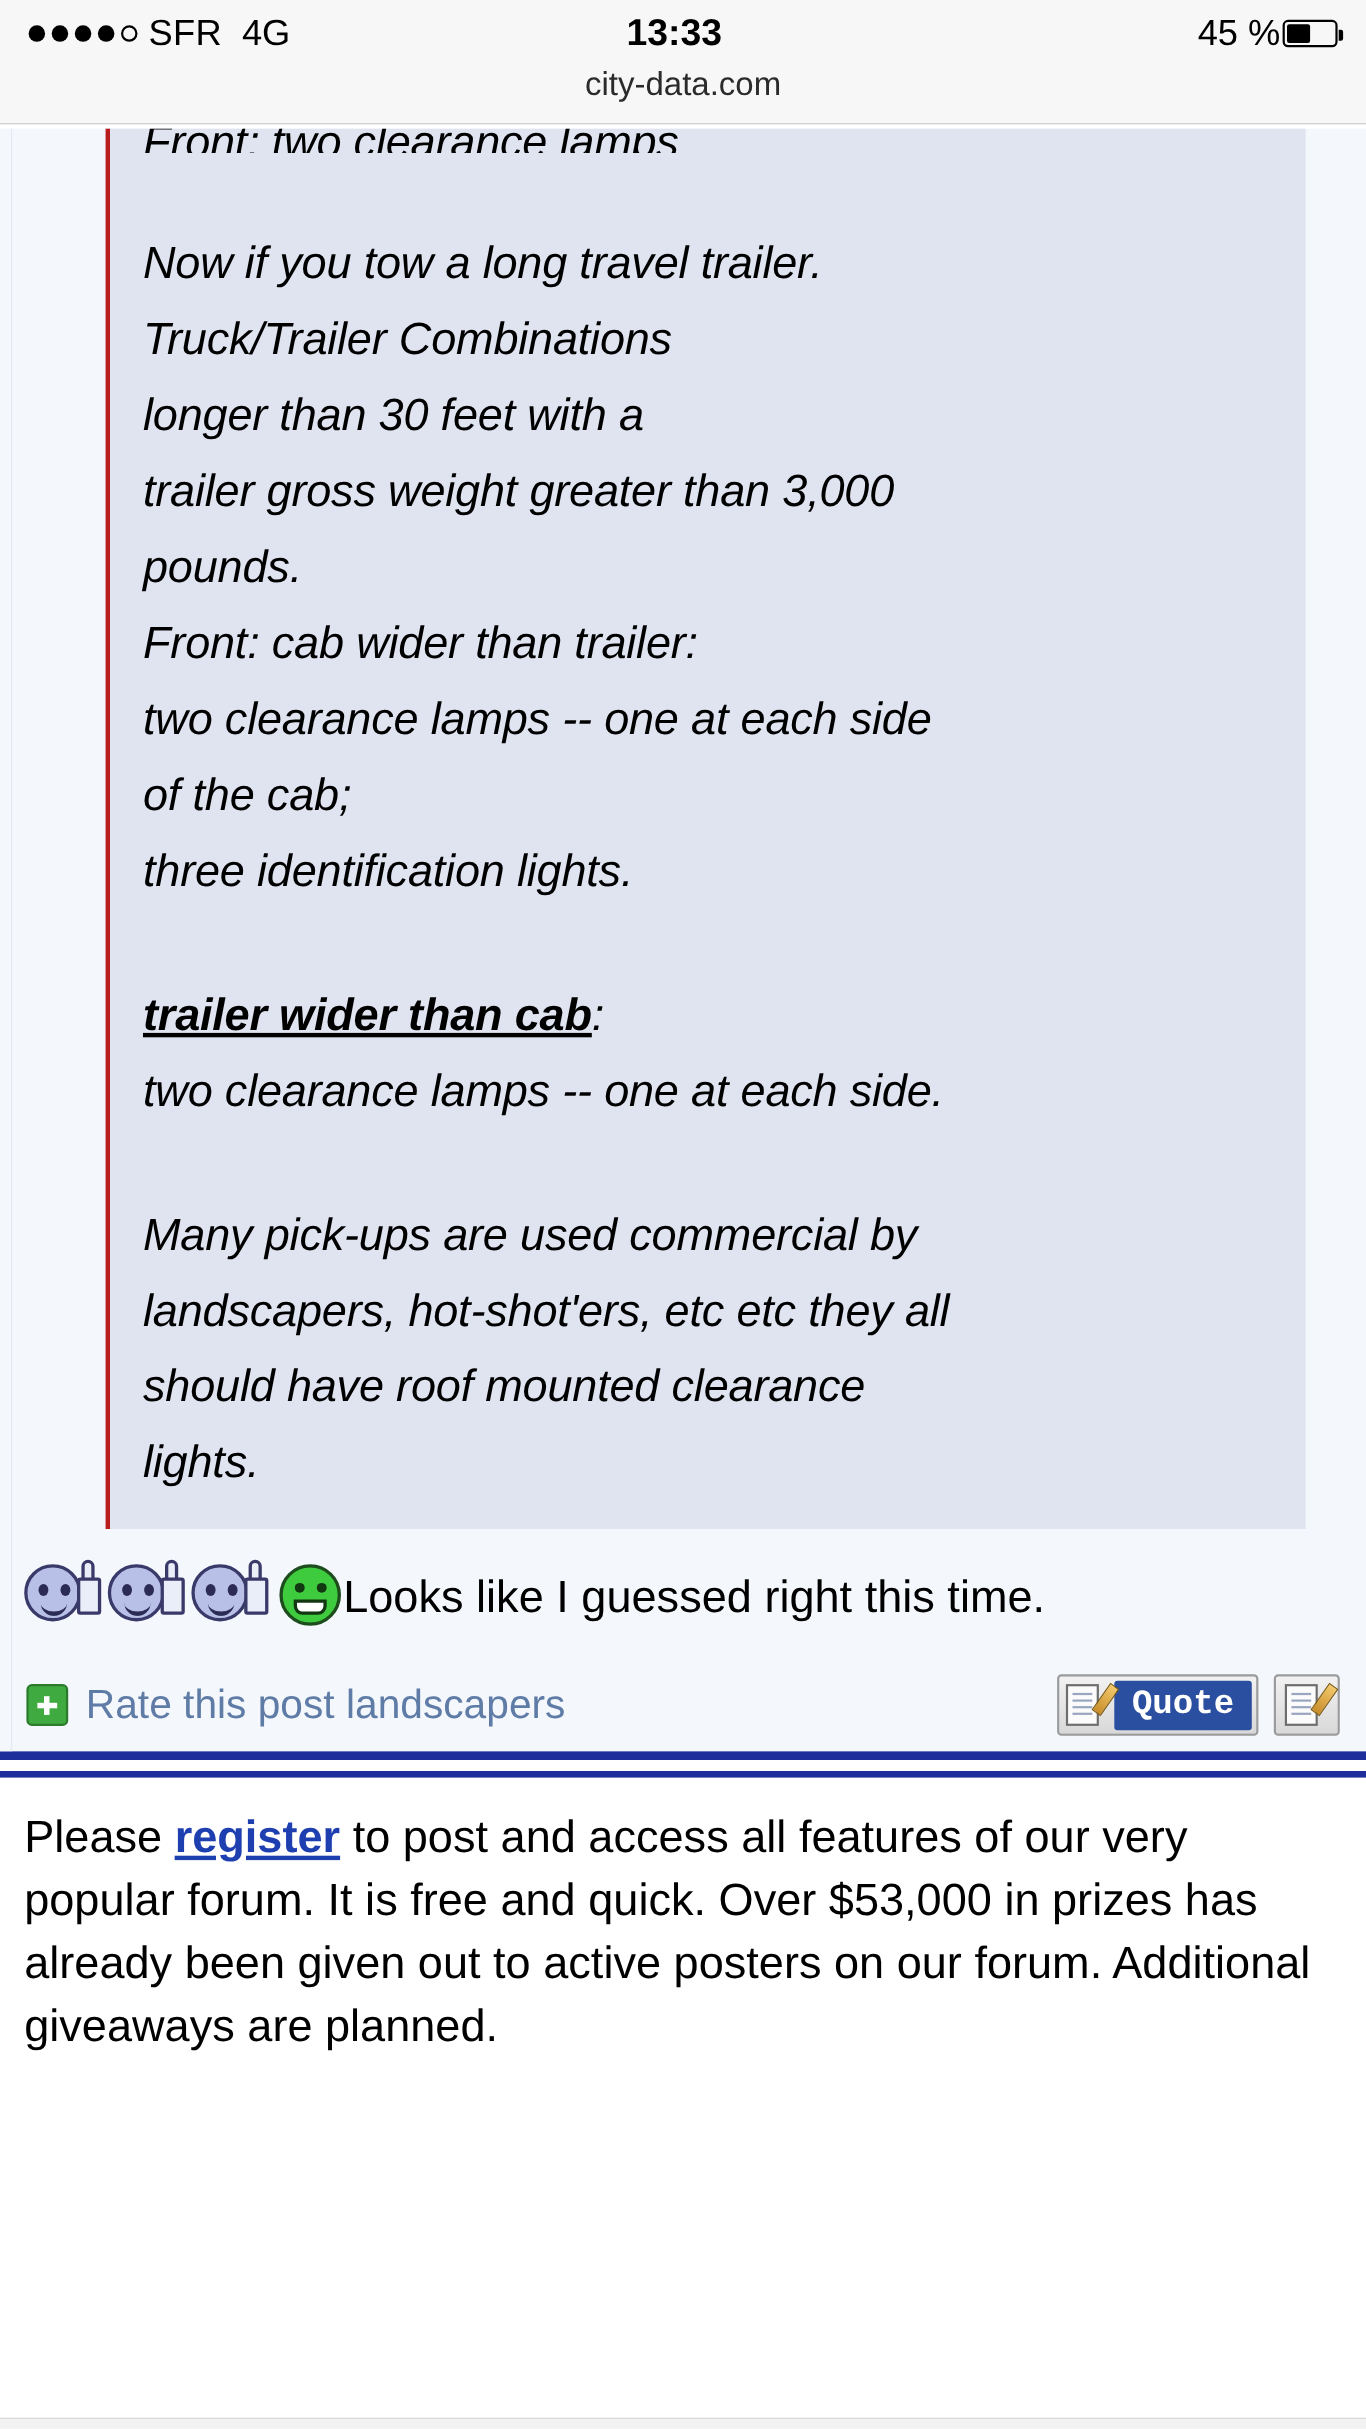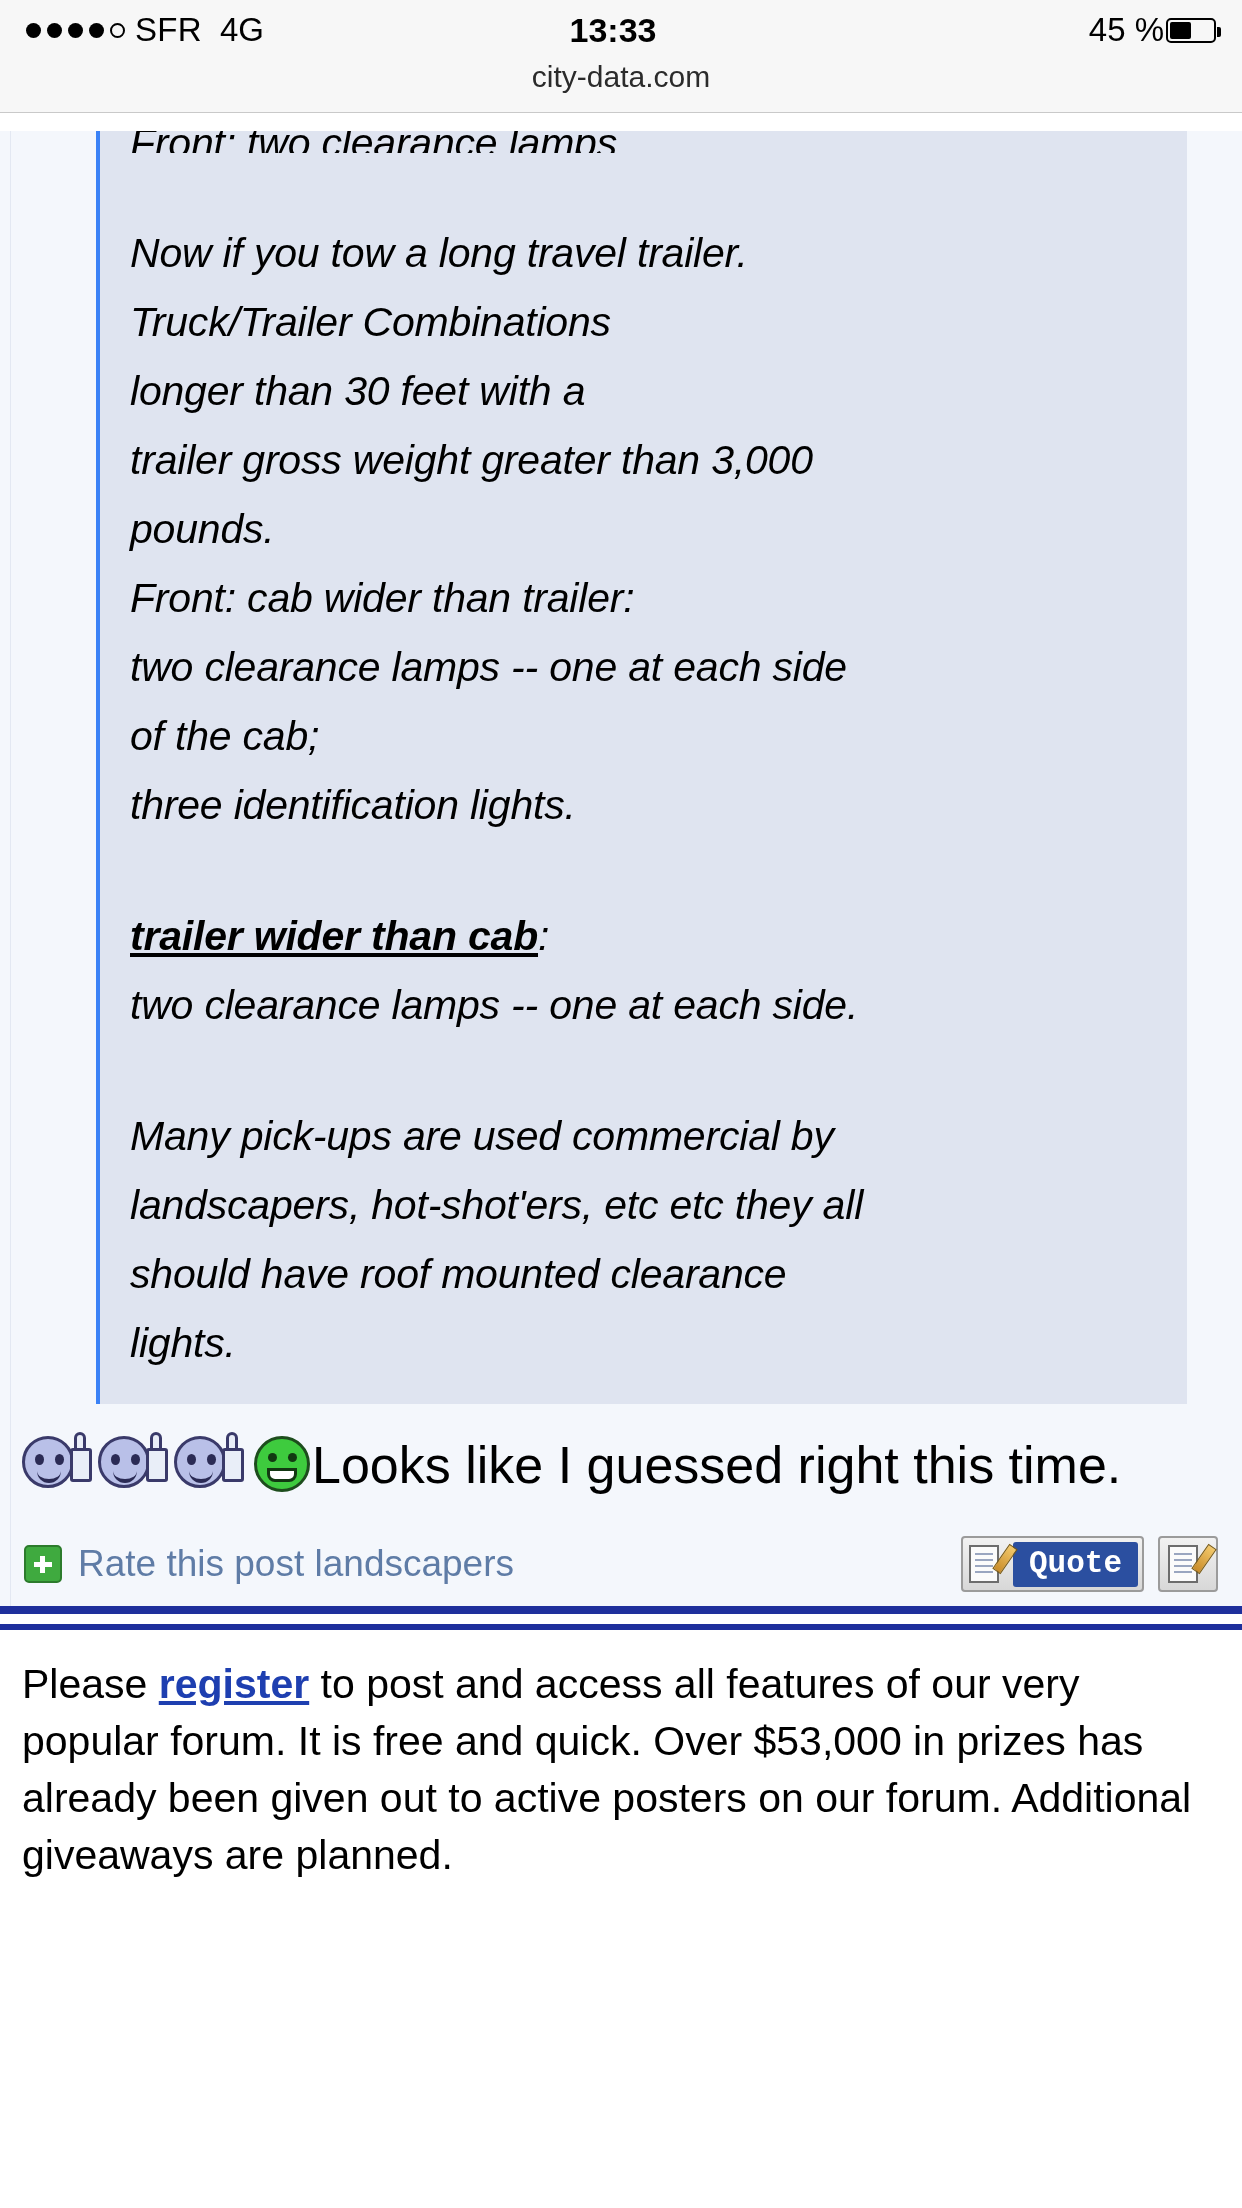--- a/index.html
+++ b/index.html
@@ -124,23 +124,23 @@
   .left-rail {
     position: absolute;
     left: 0; top: 0; bottom: 0;
     width: 10px;
     background: #f4f7fc;
     border-right: 1px solid #e3e8f2;
   }
 
   
   .quote {
-    margin: 18px 55px 0 96px;
+    margin: 4px 55px 0 96px;
     background: #dfe4f0;
-    border-left: 4px solid #3b82f6;
+    border-left: 4px solid #b91c1c;
     padding: 0 0 26px 0;
     position: relative;
     overflow: hidden;
   }
   .quote-inner {
     padding: 0 26px 0 30px;
   }
   .quote p {
     margin: 0;
     font-style: italic;
@@ -253,21 +253,21 @@
     content: "";
     position: absolute;
     left: 10px; top: 29px;
     width: 30px; height: 14px;
     background: #ffffff;
     border: 3px solid #123812;
     box-sizing: border-box;
     border-radius: 0 0 8px 8px;
   }
   .reply-text {
-    font-size: 52px;
+    font-size: 41px;
     color: #000;
     line-height: 58px;
     padding-top: 4px;
   }
 
   
   .rate-row {
     display: flex;
     align-items: center;
     padding: 20px 24px 14px 24px;

